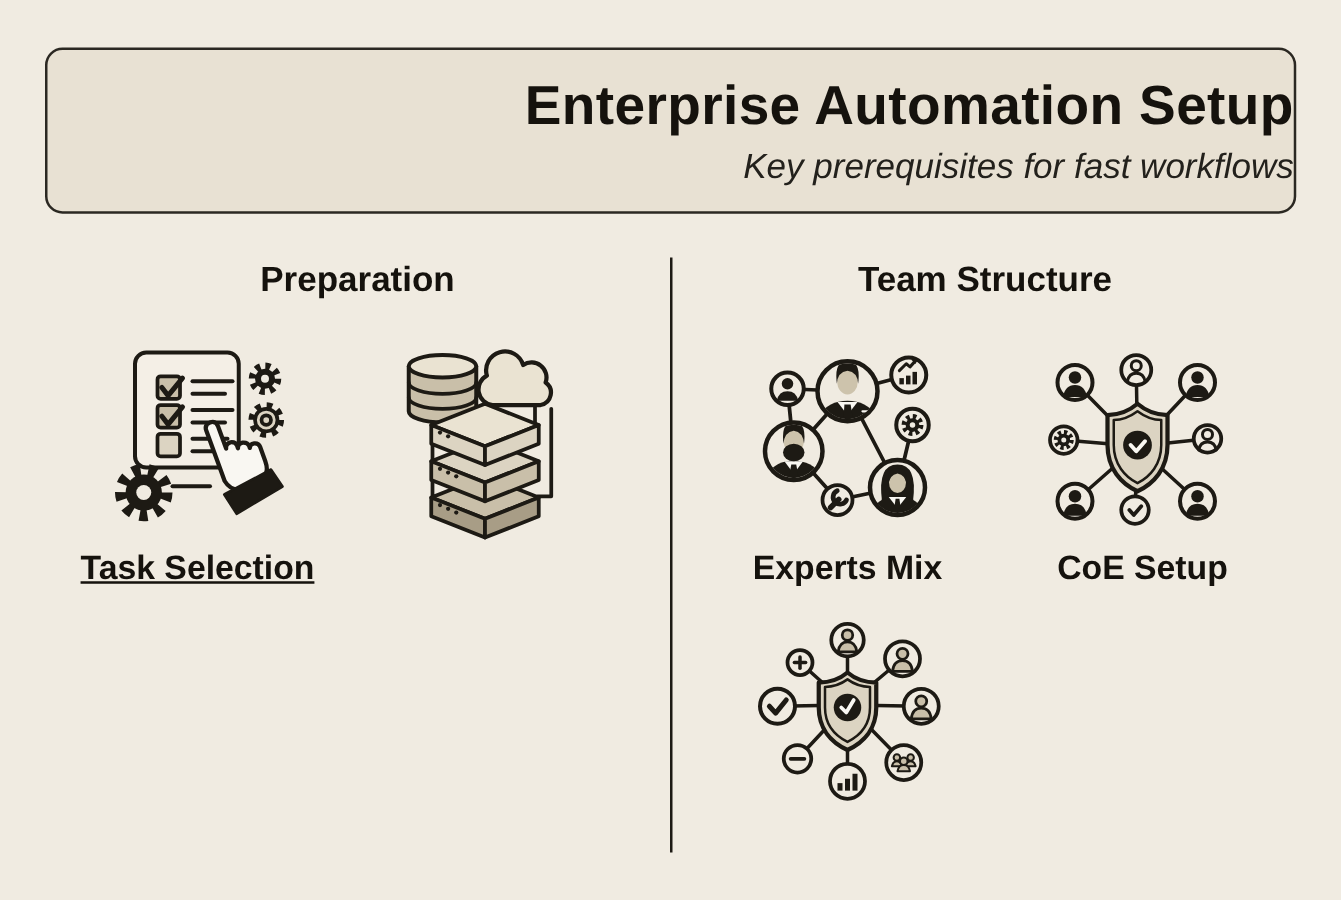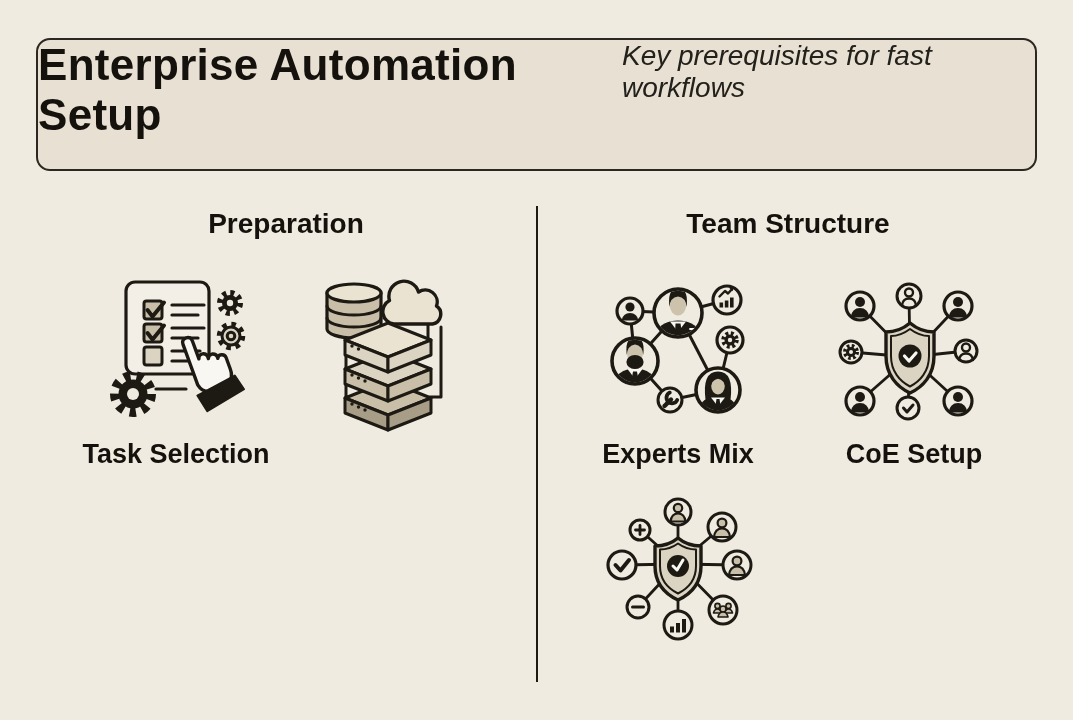--- a/index.html
+++ b/index.html
@@ -8,37 +8,37 @@
     --beige:#dcd4c2; --tan:#c9bfa9; --brown:#a89d86; --face:#cdc3ac;
     --white:#f9f7f2; --divider:#1d1a14;
   }
   html,body{margin:0;padding:0;background:var(--background);}
   .canvas{position:relative;width:1073px;height:720px;background:var(--background);
     font-family:"Liberation Sans", sans-serif;color:var(--text);overflow:hidden;}
 
   .title-box{position:absolute;left:36px;top:38px;width:1001px;height:133px;
     box-sizing:border-box;background:var(--panel-fill);
     border:2.5px solid var(--panel-border);border-radius:14px;
-    display:flex;flex-direction:row;align-items:flex-start;justify-content:center;gap:7px;}
+    display:flex;flex-direction:column;align-items:flex-end;justify-content:center;gap:7px;}
   .title-box h1{margin:0;font-size:44px;font-weight:700;letter-spacing:.3px;color:var(--text);}
   .title-box p{margin:0;font-size:28px;font-weight:400;color:#23211c;font-style:italic;}
 
   .col-heading{position:absolute;top:208px;margin:0;font-size:28px;font-weight:700;
     text-align:center;color:var(--text);}
   .col-heading.left{left:36px;width:500px;}
   .col-heading.right{left:538px;width:500px;}
 
   .divider{position:absolute;left:536px;top:206px;width:2px;height:476px;
     background:var(--divider);}
 
   .item{position:absolute;display:flex;flex-direction:column;align-items:center;margin:0;}
   .item .icon{height:162px;display:flex;align-items:center;justify-content:center;}
   .item figcaption{margin-top:1px;font-size:27px;font-weight:700;color:var(--text);white-space:nowrap;}
 
-  .item-task{left:80px;top:276px;width:192px;}
+  .item-task{left:62px;top:276px;width:192px;text-decoration:underline;}
   .item-tech{left:316px;top:276px;width:170px;}
   .item-experts{left:586px;top:276px;width:184px;}
   .item-coe{left:824px;top:276px;width:180px;}
   .item-governance{left:588px;top:480px;width:180px;}
 
   
   .sk{stroke:var(--icon-stroke);fill:none;stroke-linecap:round;stroke-linejoin:round;}
   .gt{stroke:var(--icon-stroke);fill:none;}
   .skw{stroke:var(--white);fill:none;stroke-linecap:round;stroke-linejoin:round;}
   .fd{fill:var(--icon-stroke);}

